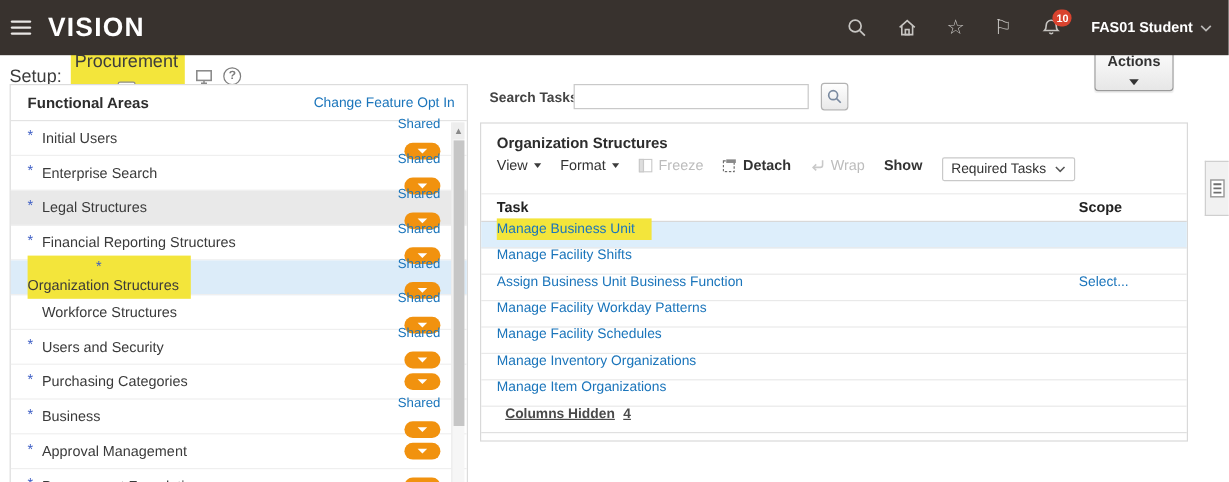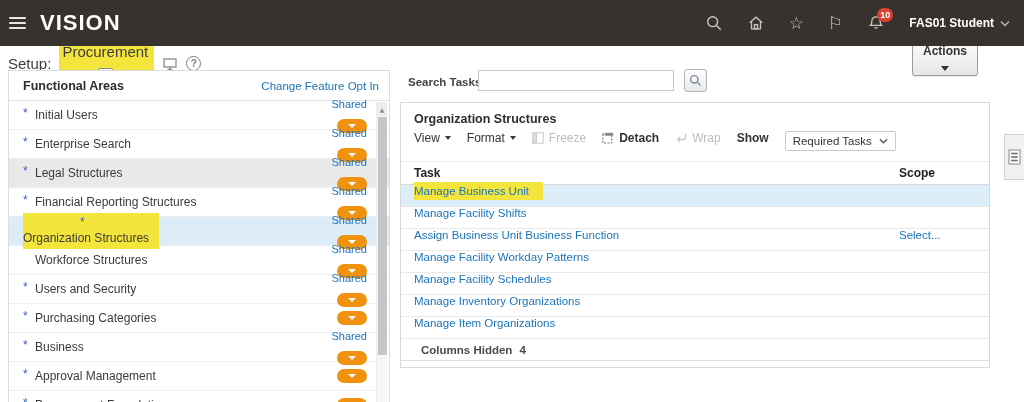--- a/index.html
+++ b/index.html
@@ -106,22 +106,22 @@
     font-size:12px; font-weight:bold; color:#222; }
   .t-head .c-task { flex:1; }
   .t-head .c-scope { width:90px; }
   .t-row { height:22px; display:flex; align-items:flex-start; padding-left:13px;
     border-bottom:1px solid #e9e9e9; font-size:11.5px; cursor:pointer; }
   .t-row.sel { background:#ddeefb; }
   .t-link { color:#1b75bb; flex:1; }
   .t-link .lk { cursor:pointer; }
   .t-link .hl { padding:3px 14px 3px 0; }
   .t-scope { width:90px; color:#1b75bb; }
-  .t-footer { height:22px; display:flex; align-items:center; padding-left:20px;
-    border-bottom:1px solid #e0e0e0; font-size:11.5px; font-weight:bold; color:#4a4a4a; gap:7px; }
+  .t-footer { height:22px; display:flex; align-items:flex-start; padding-left:20px;
+    border-bottom:1px solid #e0e0e0; font-size:11.5px; font-weight:bold; color:#4a4a4a; gap:7px;text-decoration:underline; }
 
   
   .side-tab { position:absolute; left:1004px; top:134px; width:20px; height:46px;
     background:#f1f1f1; border:1px solid #cfcfcf; border-right:none;
     display:flex; align-items:center; justify-content:center; cursor:pointer; }
   .side-tab svg { width:13px; height:16px; }
 </style>
 </head>
 <body>
 

